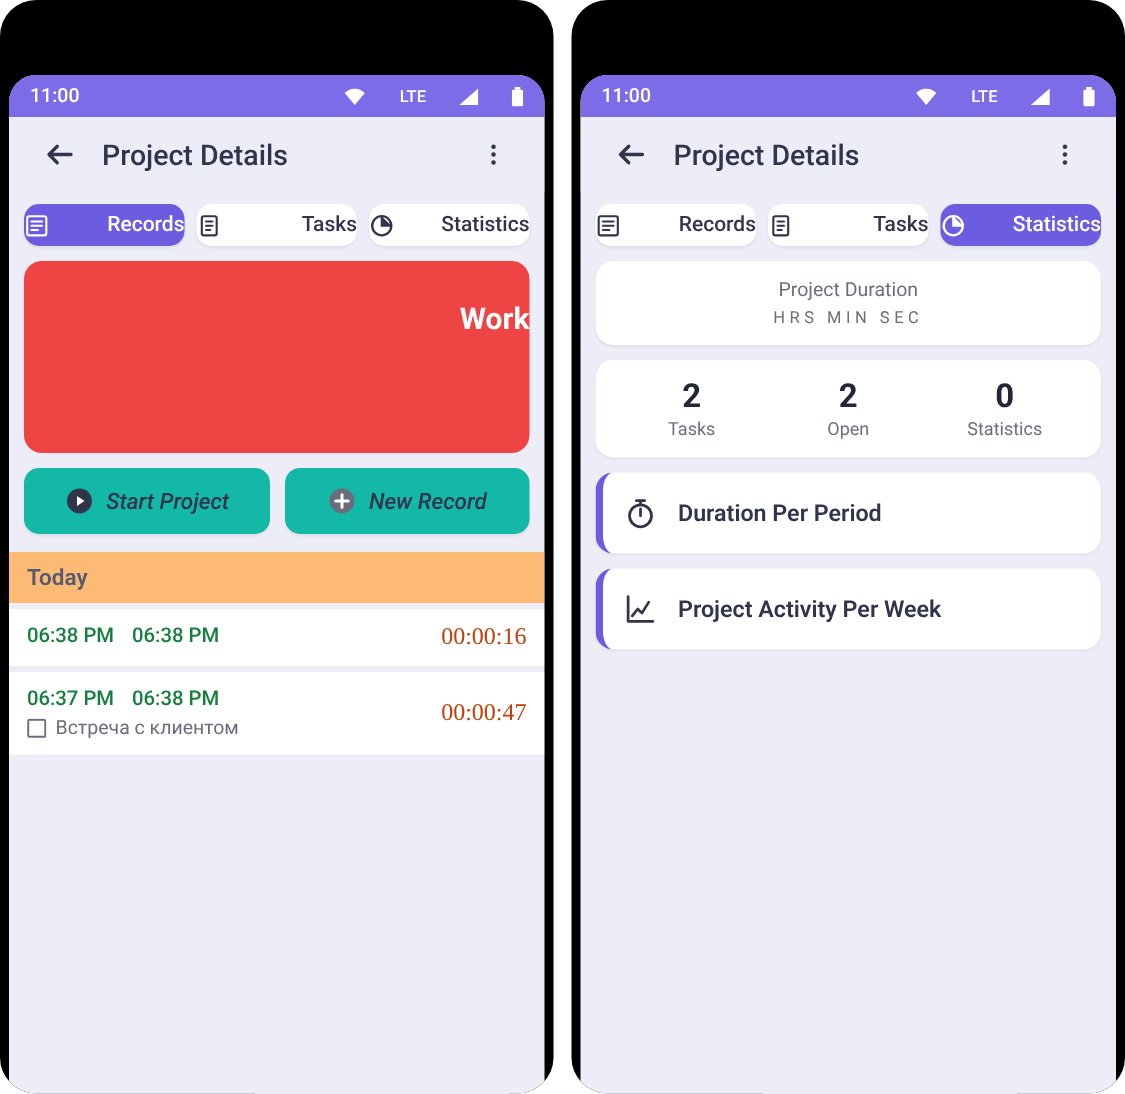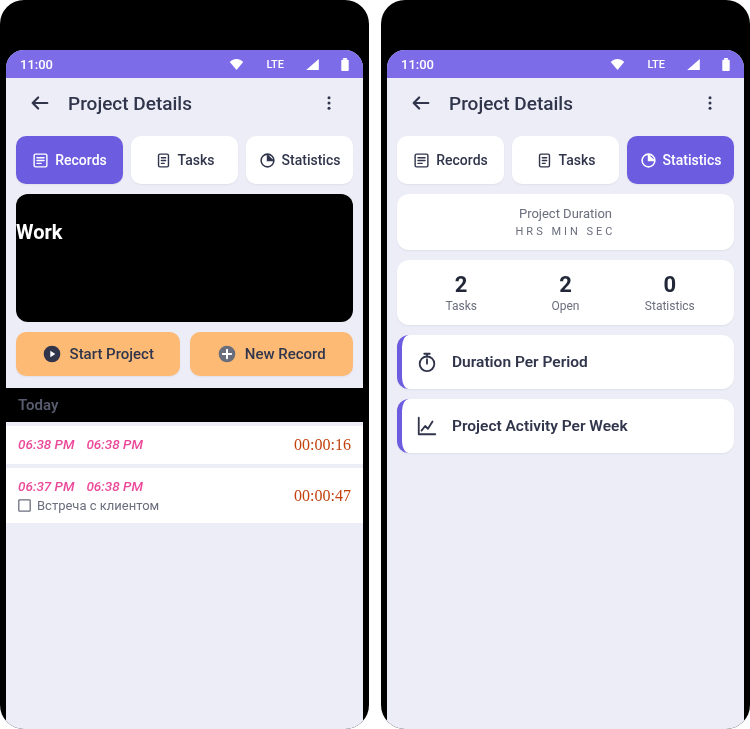--- a/index.html
+++ b/index.html
@@ -74,87 +74,87 @@
     color: #30354b;
   }
   .content {
     flex: 1;
     padding: 8px 10px;
     overflow: hidden;
   }
   .tabs { display: flex; gap: 8px; margin-bottom: 10px; }
   .tab {
     flex: 1;
-    height: 48px;
+    height: 28px;
     background: #fff;
     border-radius: 10px;
     display: flex;
     align-items: center;
-    justify-content: center;
+    justify-content: space-between;
     gap: 6px;
     font-size: 14px;
     font-weight: 500;
     color: #30354b;
     box-shadow: 0 1px 2px rgba(0,0,0,0.06);
   }
   .tab.active {
     background: #6b5ce0;
     color: #fff;
   }
   .project-card {
-    background: #000000;
+    background: #ef4444;
     color: #fff;
     border-radius: 12px;
     height: 128px;
     display: flex;
     align-items: flex-start;
-    justify-content: flex-start;
+    justify-content: flex-end;
     font-size: 20px;
     font-weight: 700;
     margin-bottom: 10px;
     padding-top: 26px;
   }
   .btn-row { display: flex; gap: 10px; margin-bottom: 12px; }
   .btn {
     flex: 1;
     height: 44px;
-    background: #fdba74;
+    background: #14b8a6;
     border-radius: 10px;
     display: flex;
     align-items: center;
     justify-content: center;
     gap: 8px;
     font-size: 15px;
     font-weight: 500;
     color: #30354b;
     box-shadow: 0 1px 2px rgba(0,0,0,0.06);
+    font-style: italic;
   }
   .section-header {
-    background: #000000;
+    background: #fdba74;
     color: #575b6d;
     font-size: 15px;
     font-weight: 600;
     padding: 8px 12px;
     margin: 0 -10px;
   }
   .record {
     background: #fff;
     padding: 10px 12px;
     margin: 4px -10px 0 -10px;
     display: flex;
     justify-content: space-between;
     align-items: flex-start;
   }
   .record-times {
     display: flex;
     gap: 12px;
     font-size: 13.5px;
-    color: #ec4899;
+    color: #15803d;
     font-weight: 500;
-    font-style: italic;
   }
   .record-left { display:flex; flex-direction:column; gap:4px; }
   .record-task {
     display: flex;
     align-items: center;
     gap: 6px;
     font-size: 13px;
     color: #6b6e7d;
   }
   .record-dur {

